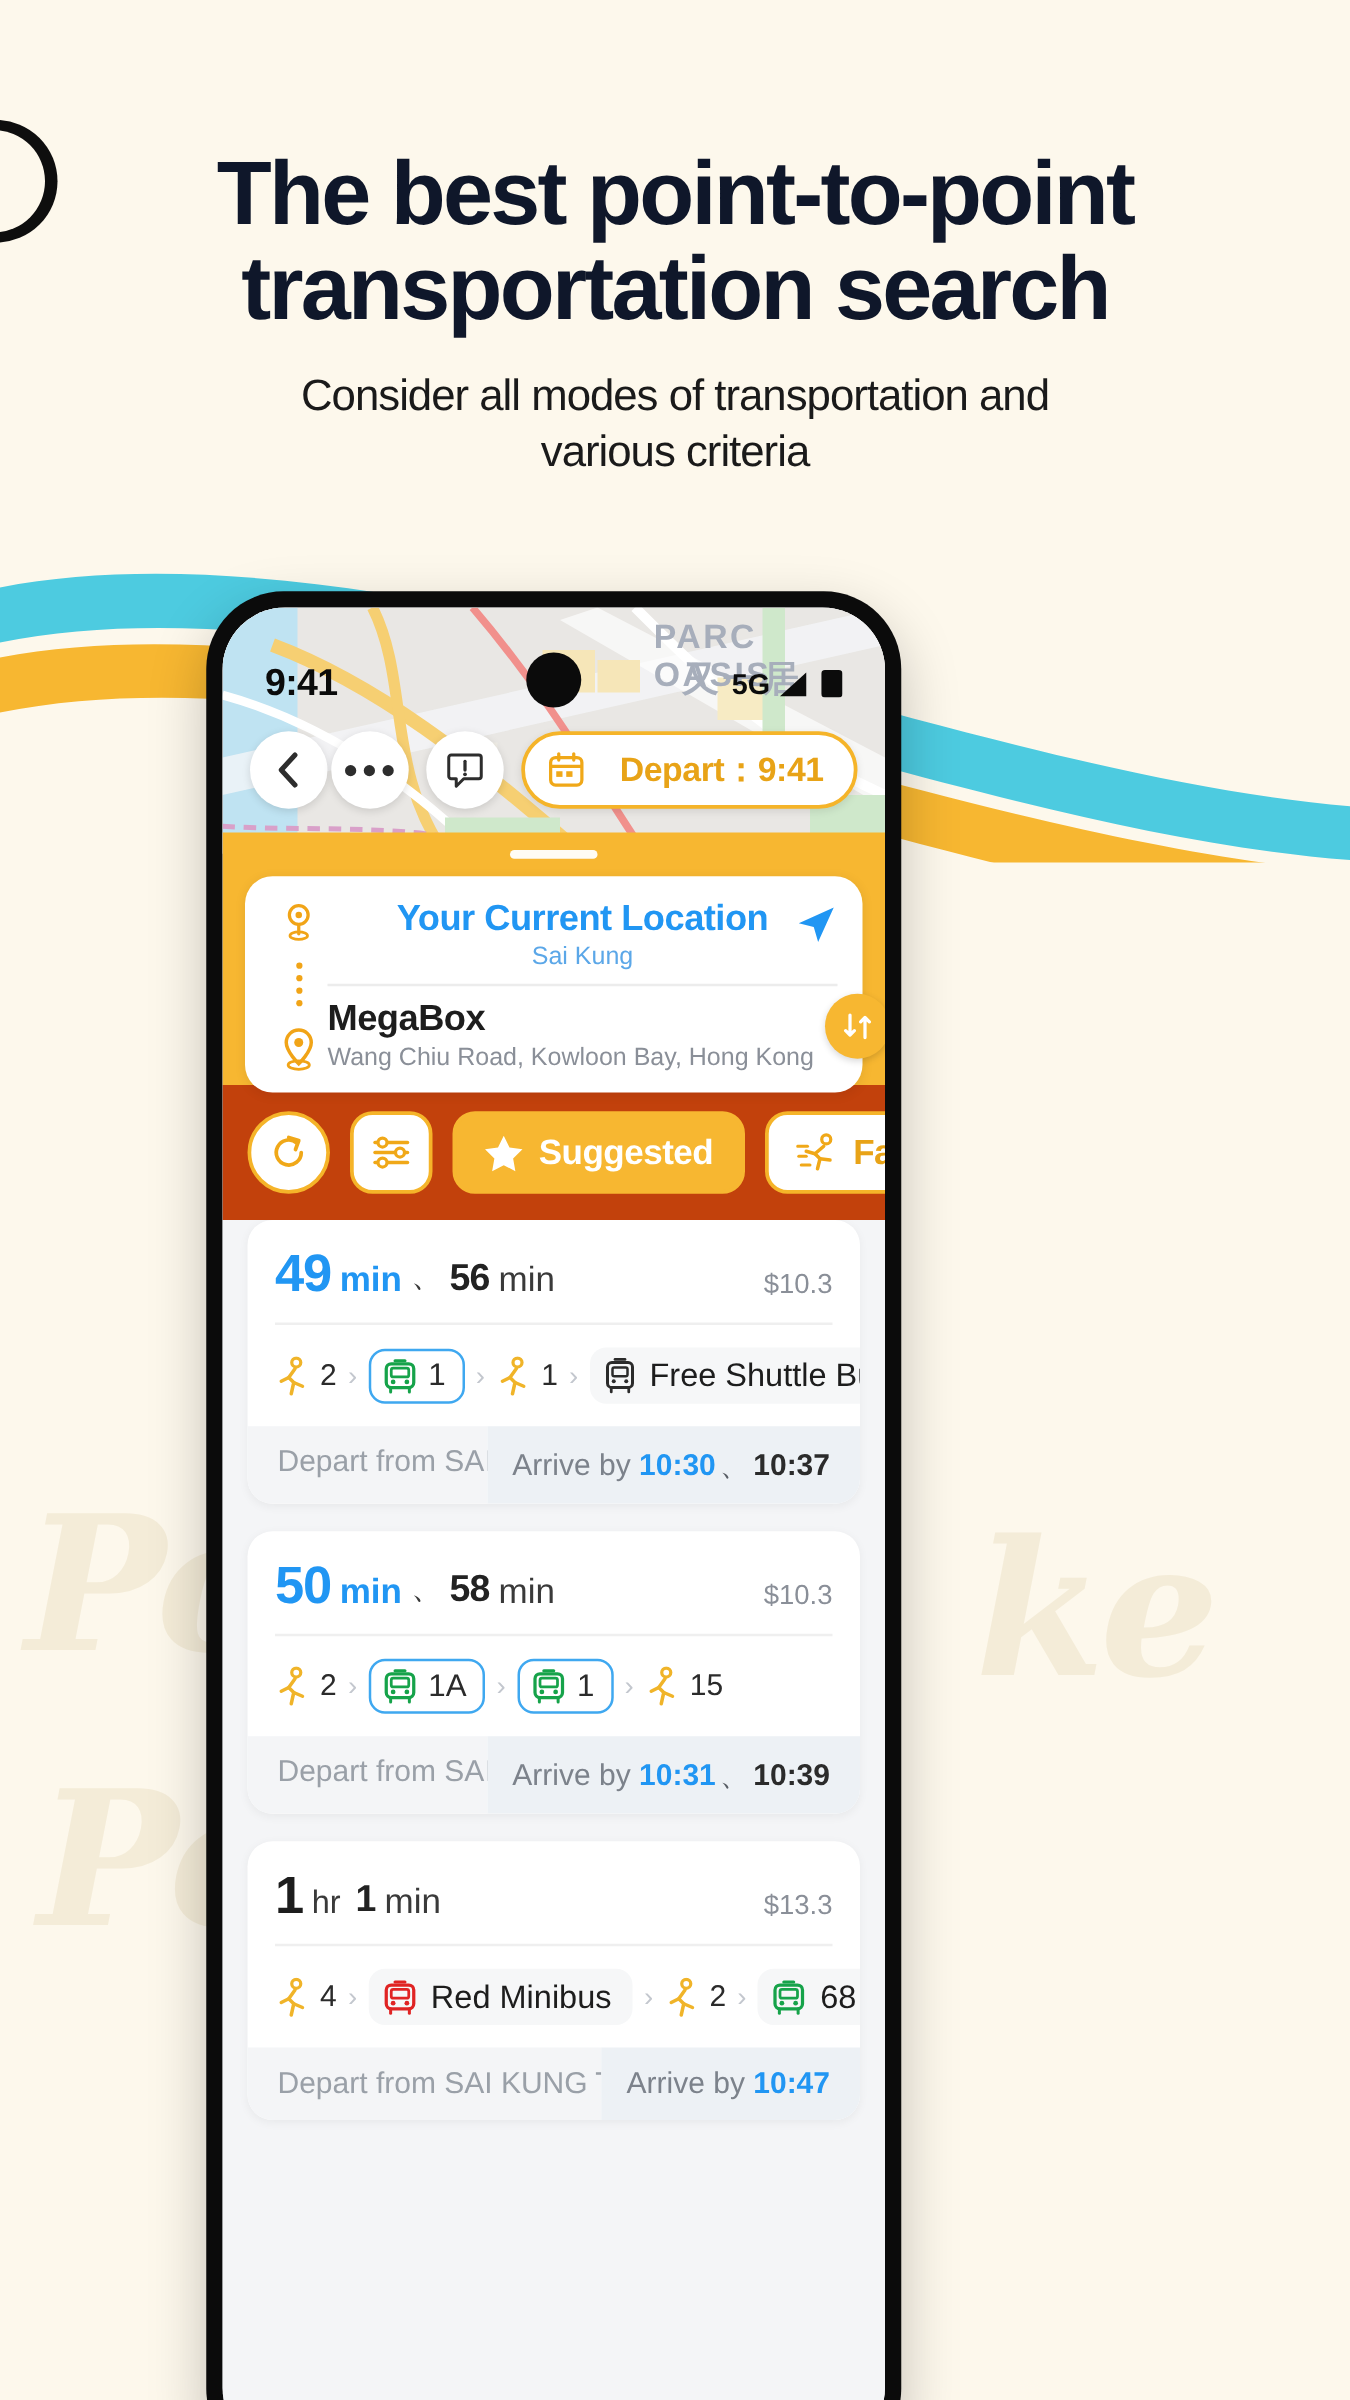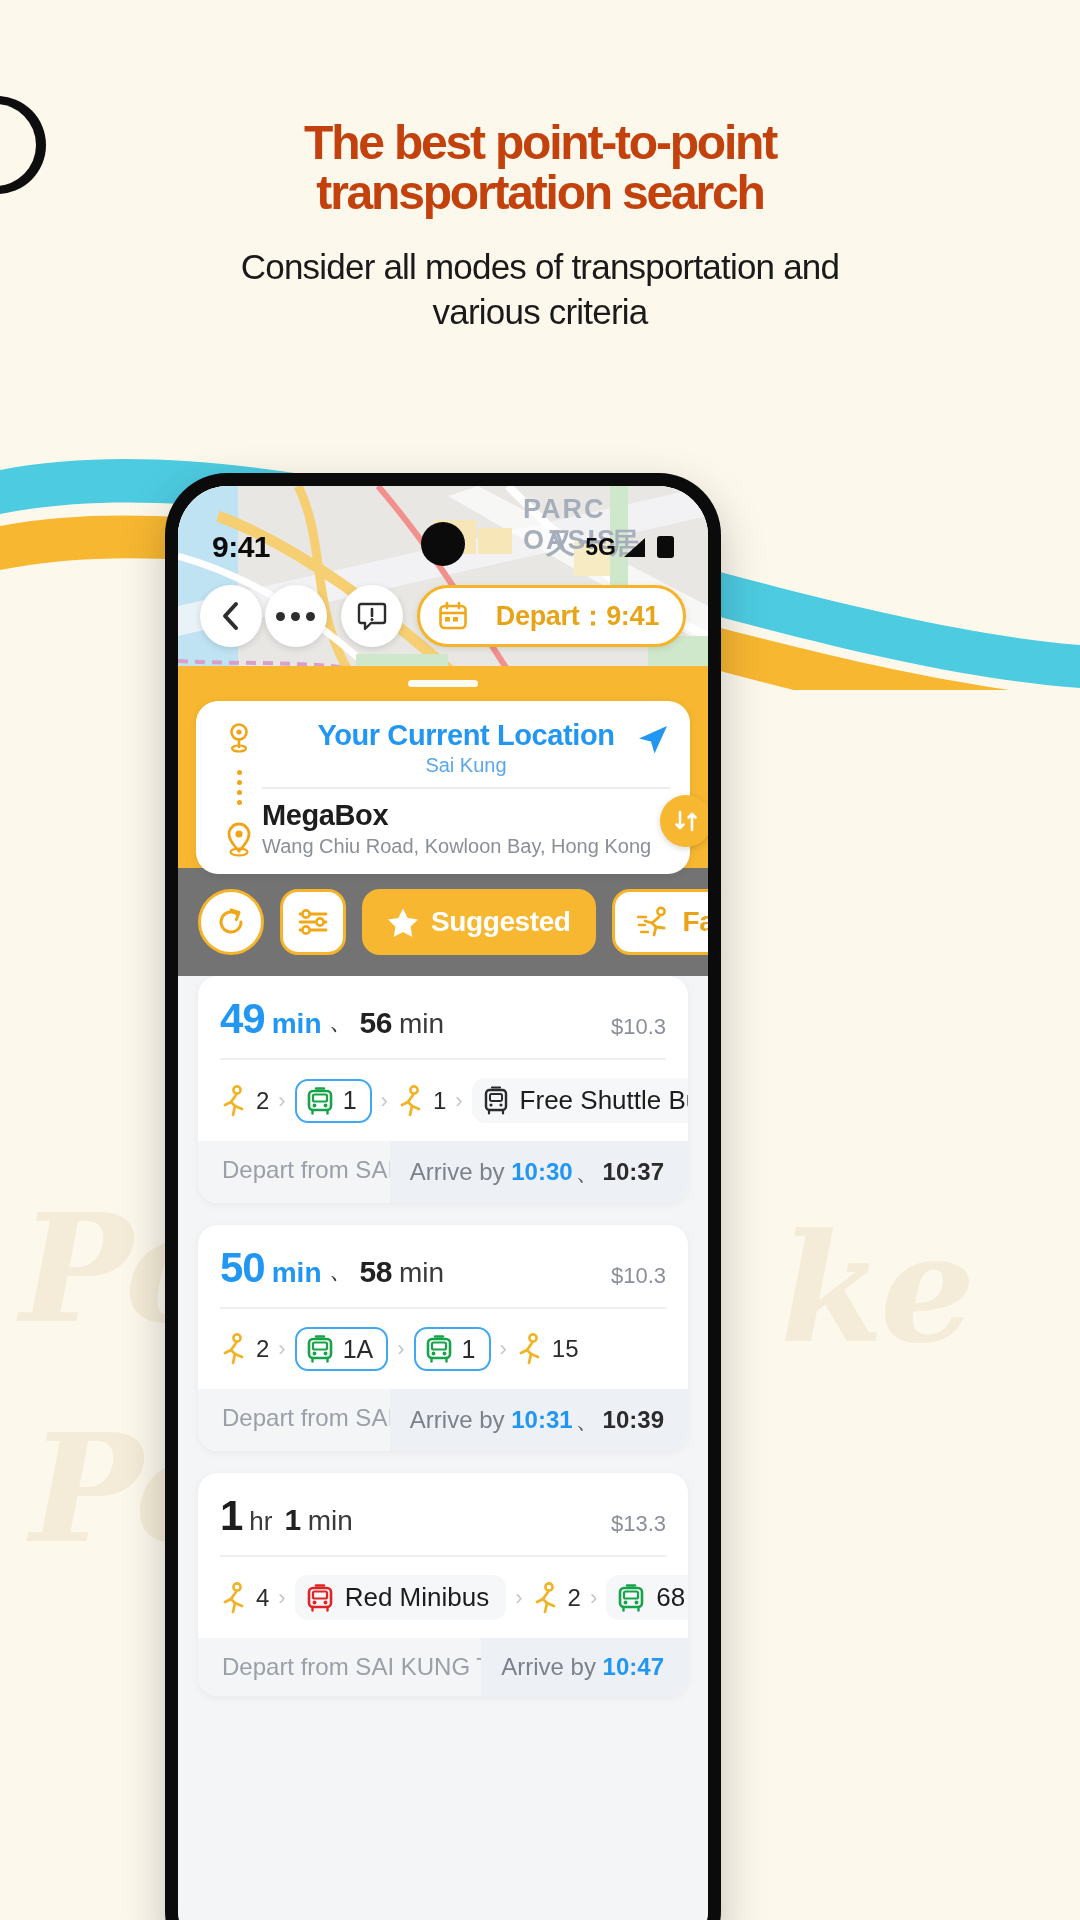--- a/index.html
+++ b/index.html
@@ -48,23 +48,23 @@
   #wm-3 { left: 780px; top: 1200px; }
 
   
   .headline-wrap {
     position: absolute; top: 118px; left: 0; width: 1080px;
     text-align: center;
   }
   .headline {
     font-family: "Liberation Sans", sans-serif;
     font-weight: bold;
-    font-size: 48px;
+    font-size: 72px;
     line-height: 1.05;
-    color: #c2410c;
+    color: #0f172a;
     letter-spacing: -2.2px;
     max-width: 760px;
     margin: 0 auto;
   }
   .subhead {
     margin-top: 26px;
     font-family: "Liberation Sans", sans-serif;
     font-weight: normal;
     font-size: 35px;
     line-height: 1.28;
@@ -205,21 +205,21 @@
     box-shadow: 0 2px 6px rgba(0,0,0,.16);
     z-index: 9;
   }
 
   
   .filters {
     position: absolute; left: 0; top: 382px;
     width: 100%; height: 108px;
     display: flex; align-items: center; gap: 16px;
     padding-left: 20px;
-    background: #737373;
+    background: #c2410c;
     z-index: 3;
     overflow: hidden;
   }
   .chip {
     height: 66px; flex: 0 0 auto;
     border-radius: 18px;
     border: 3px solid #F5B429;
     background: #FFFFFF;
     display: flex; align-items: center; justify-content: center; gap: 12px;
     padding: 0 22px;

